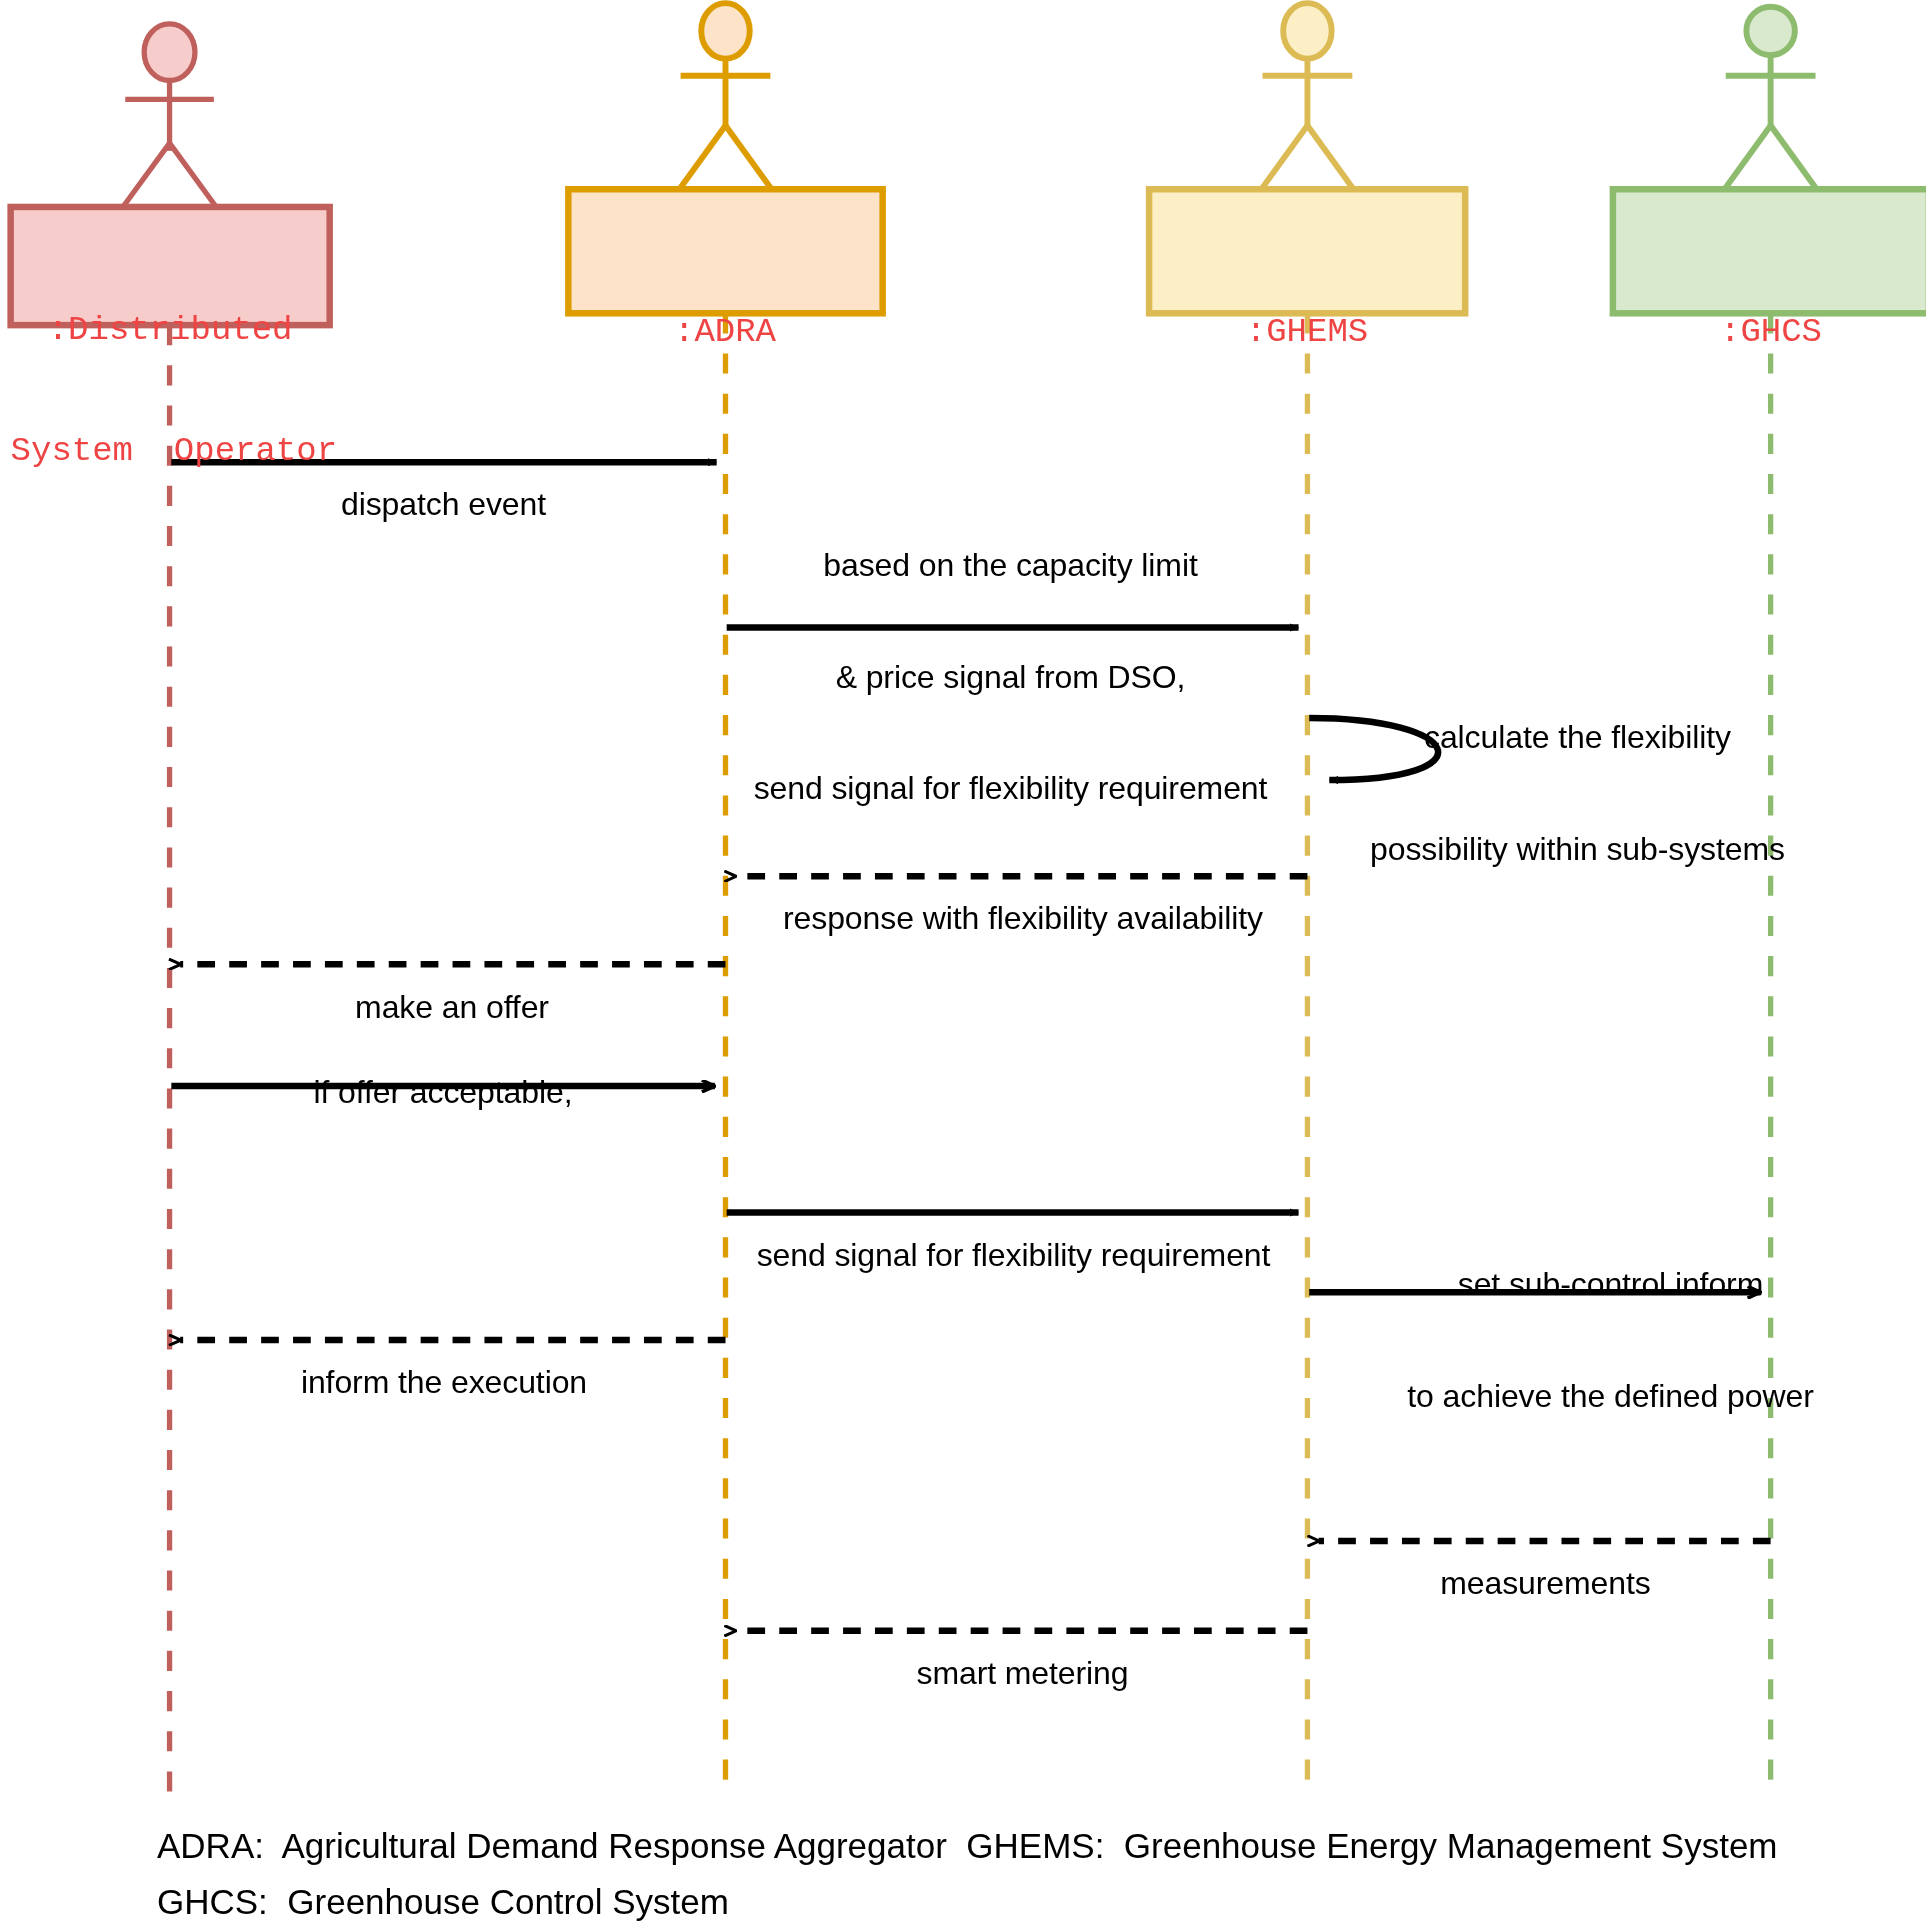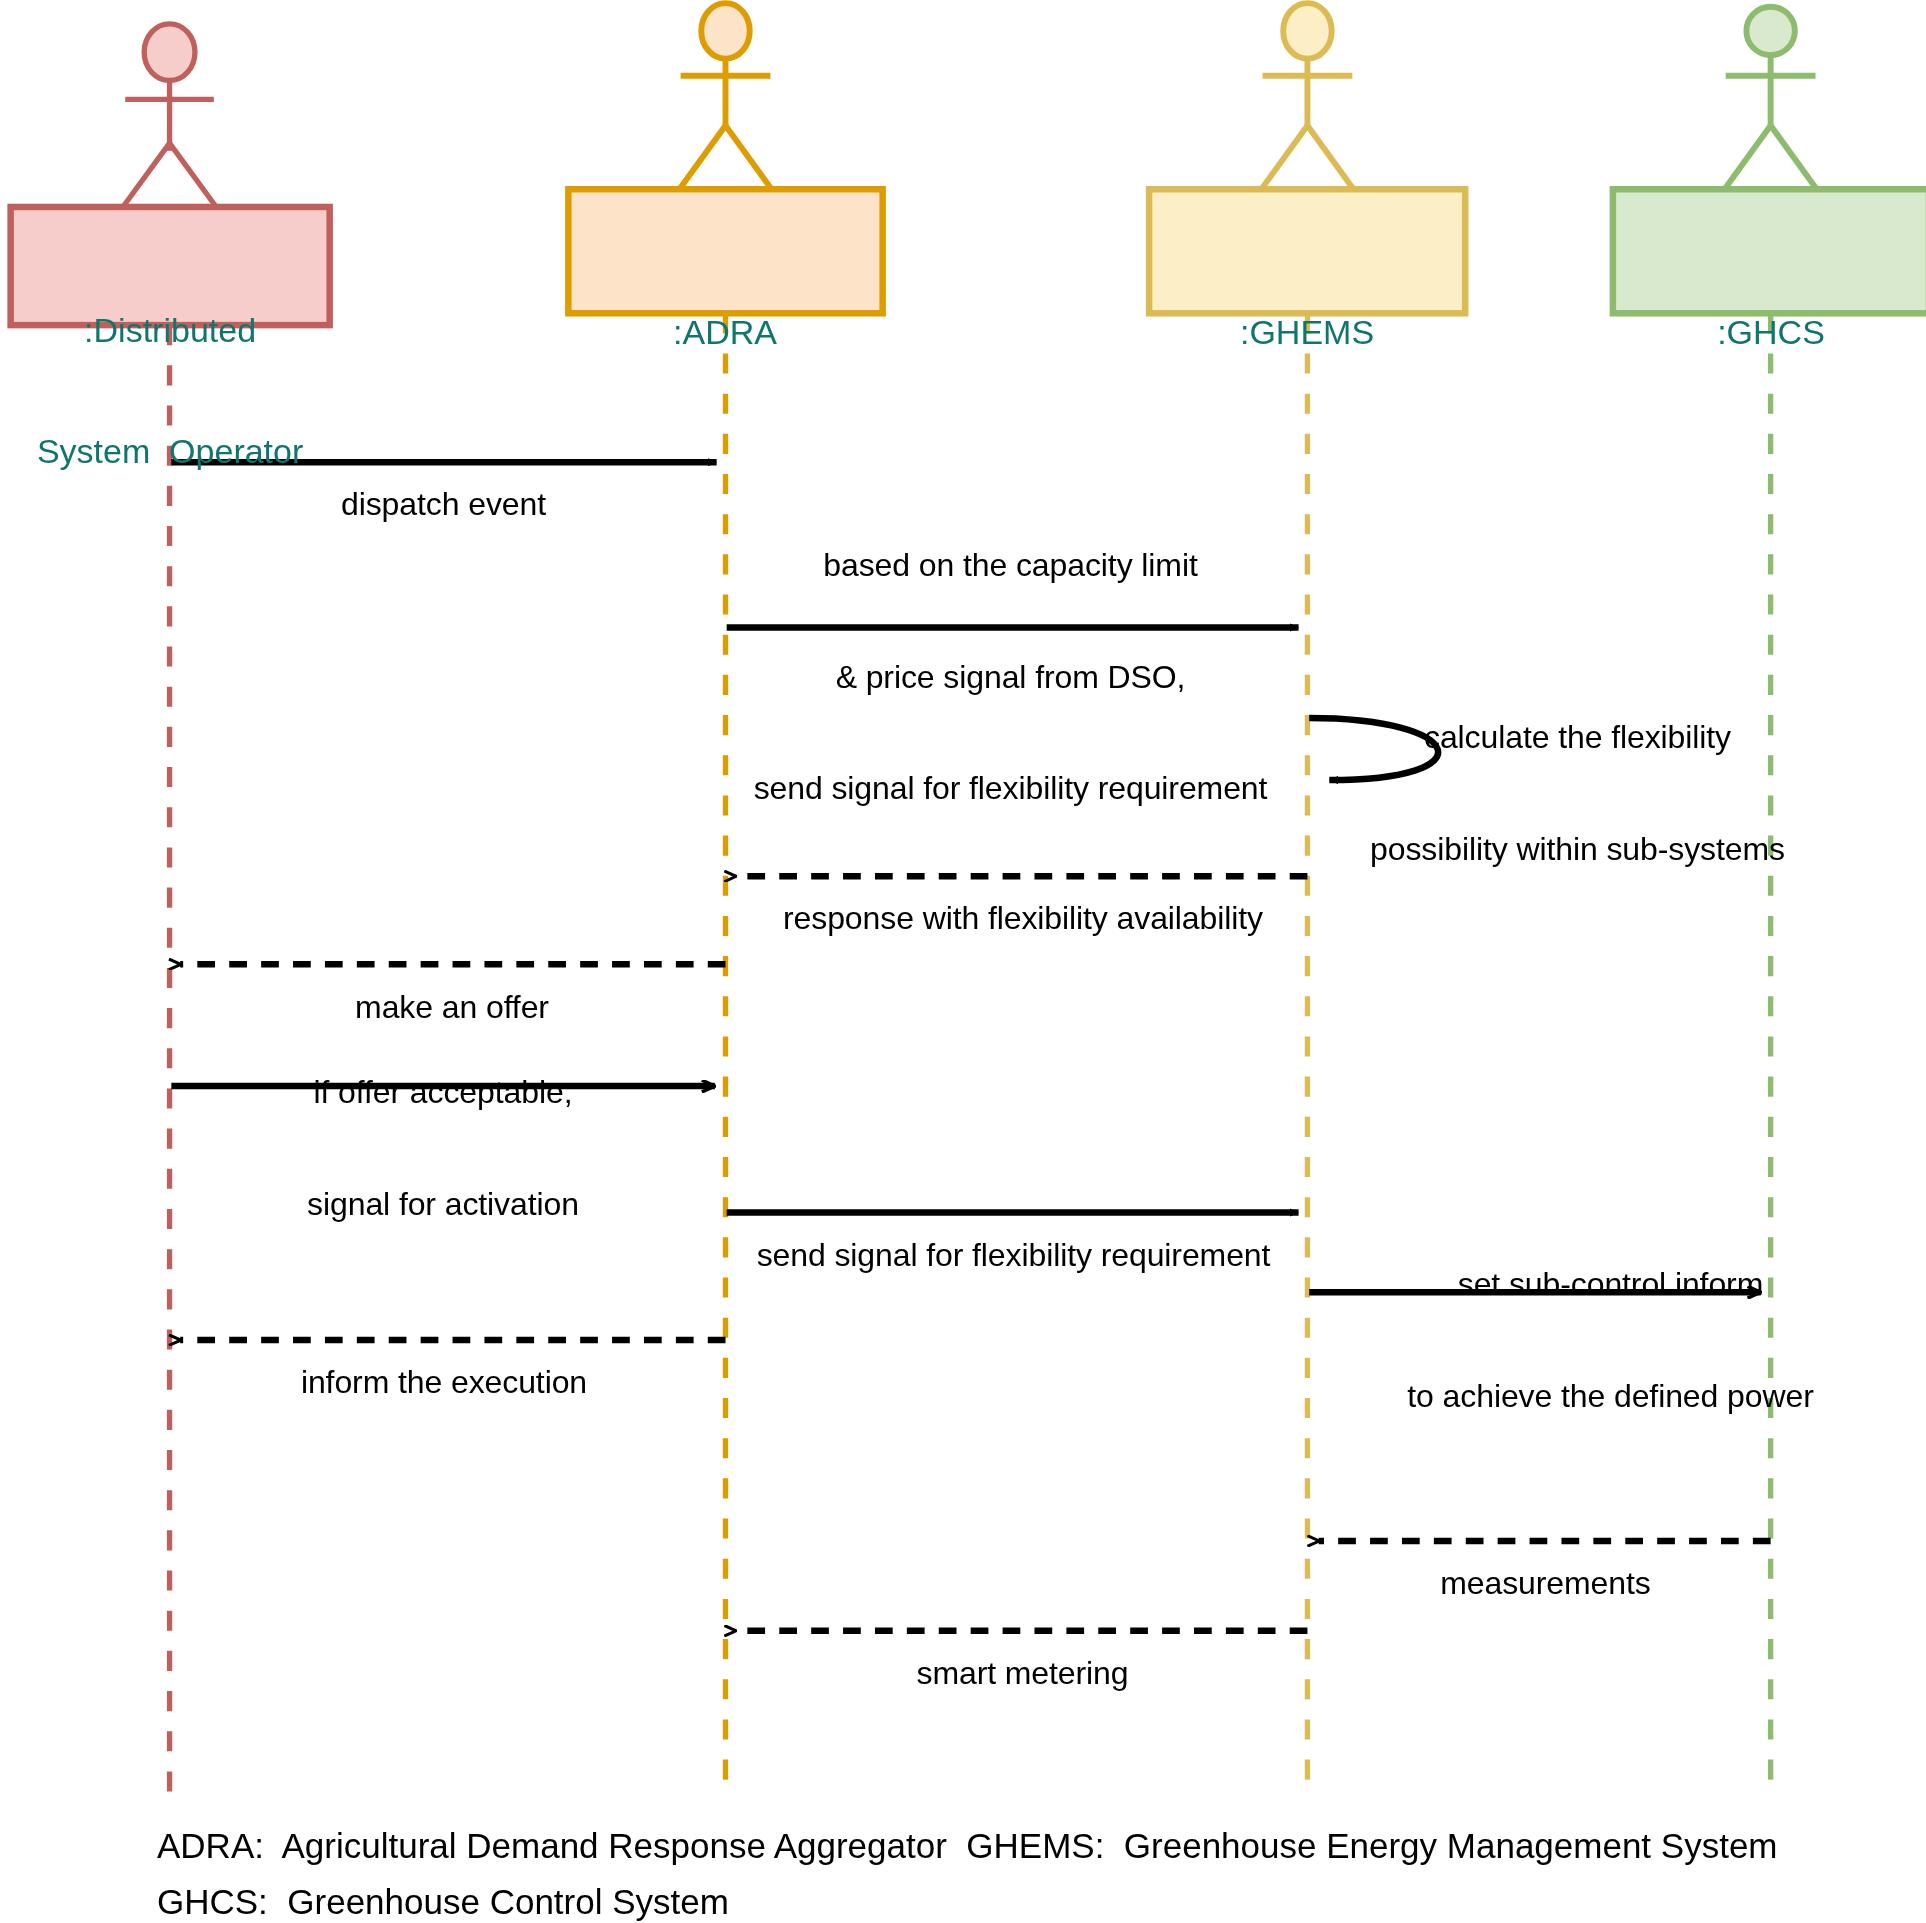--- a/index.html
+++ b/index.html
@@ -11,22 +11,22 @@
     color:#000;
     font-family:"Liberation Sans", sans-serif;
     font-size:32px;
     line-height:1.16;
     text-align:center;
     white-space:pre;
     letter-spacing:-0.1px;
   }
   .actor-label{
     position:absolute;
-    color:#0f766e;
-    font-family:Liberation Sans, sans-serif;
+    color:#ef4444;
+    font-family:Liberation Mono, monospace;
     font-size:34px;
     line-height:1.18;
     text-align:center;
     white-space:pre;
   }
   .legend-line{
     position:absolute;
     color:#000;
     font-family:"Liberation Sans", sans-serif;
     font-size:35px;
@@ -157,21 +157,20 @@
   <div class="msg-label" style="left:741px;top:826px;width:564px;">
     <div>response with flexibility availability</div>
   </div>
 
   <div class="msg-label" style="left:180px;top:915px;width:544px;">
     <div>make an offer</div>
   </div>
 
   <div class="msg-label" style="left:171px;top:1000px;width:544px;text-align:center;">
     <div>if offer acceptable,</div>
-    <div>signal for activation</div>
   </div>
 
   <div class="msg-label" style="left:730px;top:1163px;width:567px;">
     <div>send signal for flexibility requirement</div>
   </div>
 
   <div class="msg-label" style="left:1309px;top:1192px;width:603px;">
     <div>set sub-control inform</div>
     <div>to achieve the defined power</div>
   </div>

